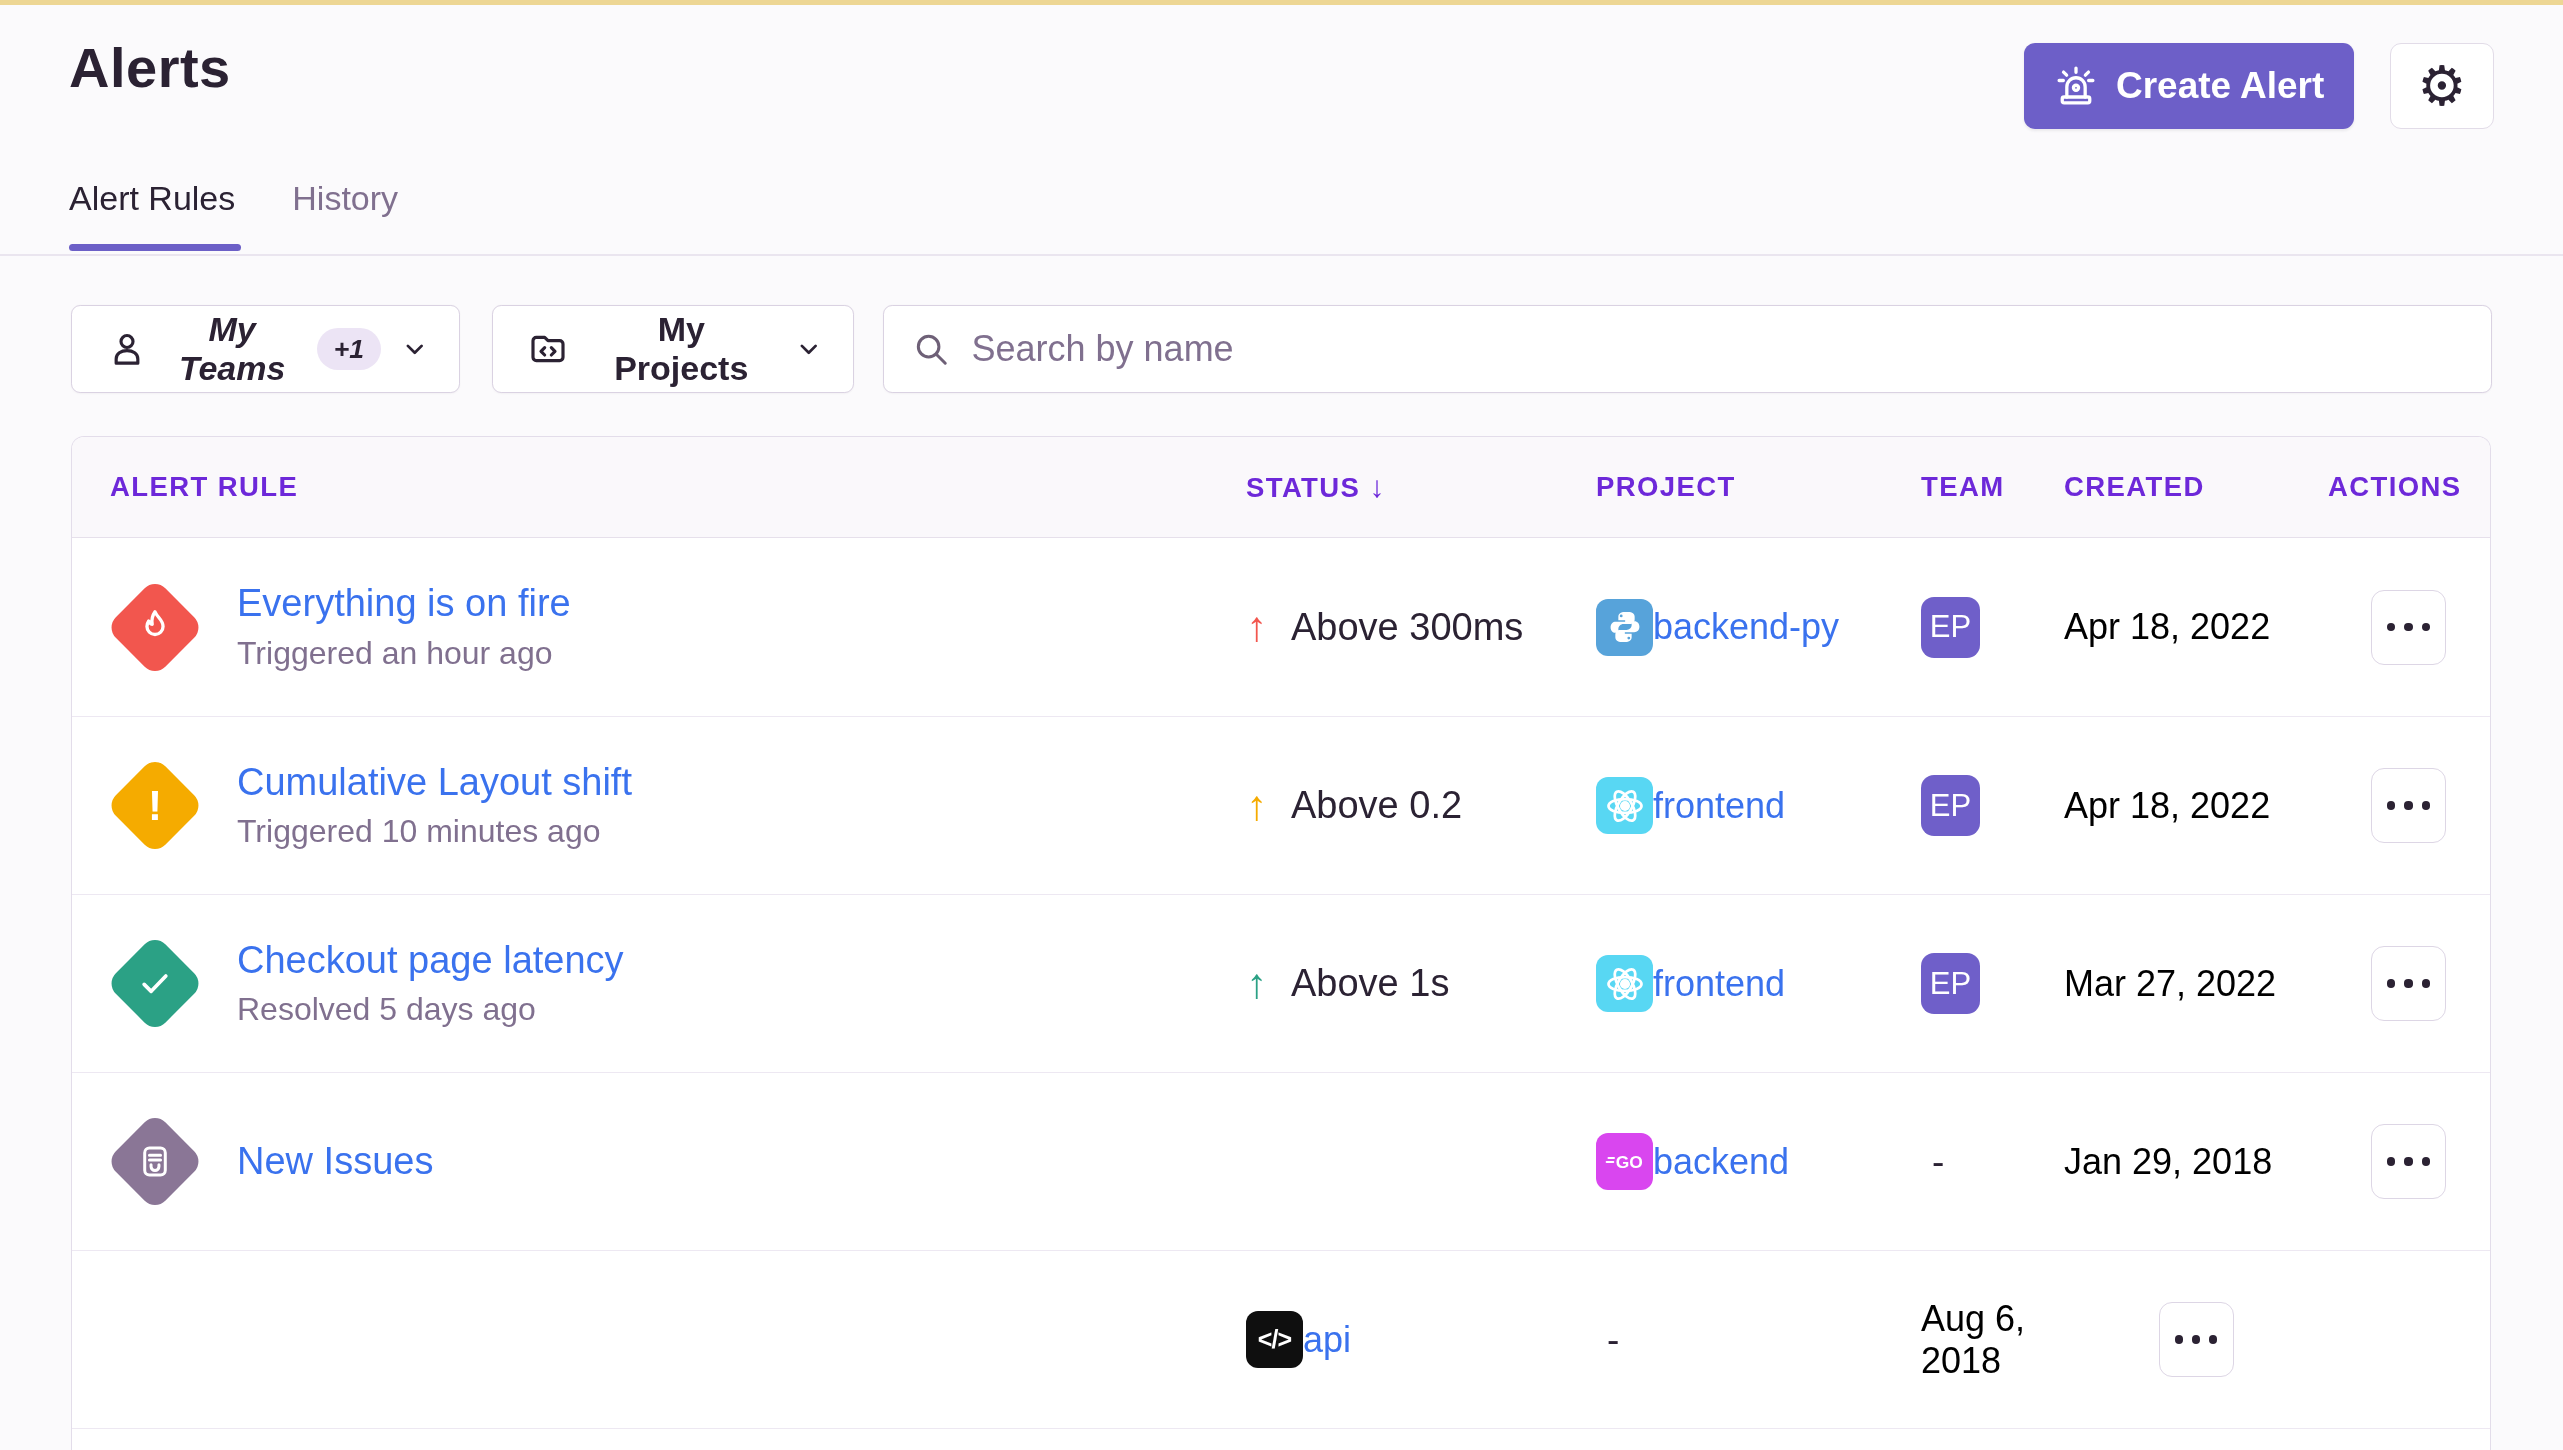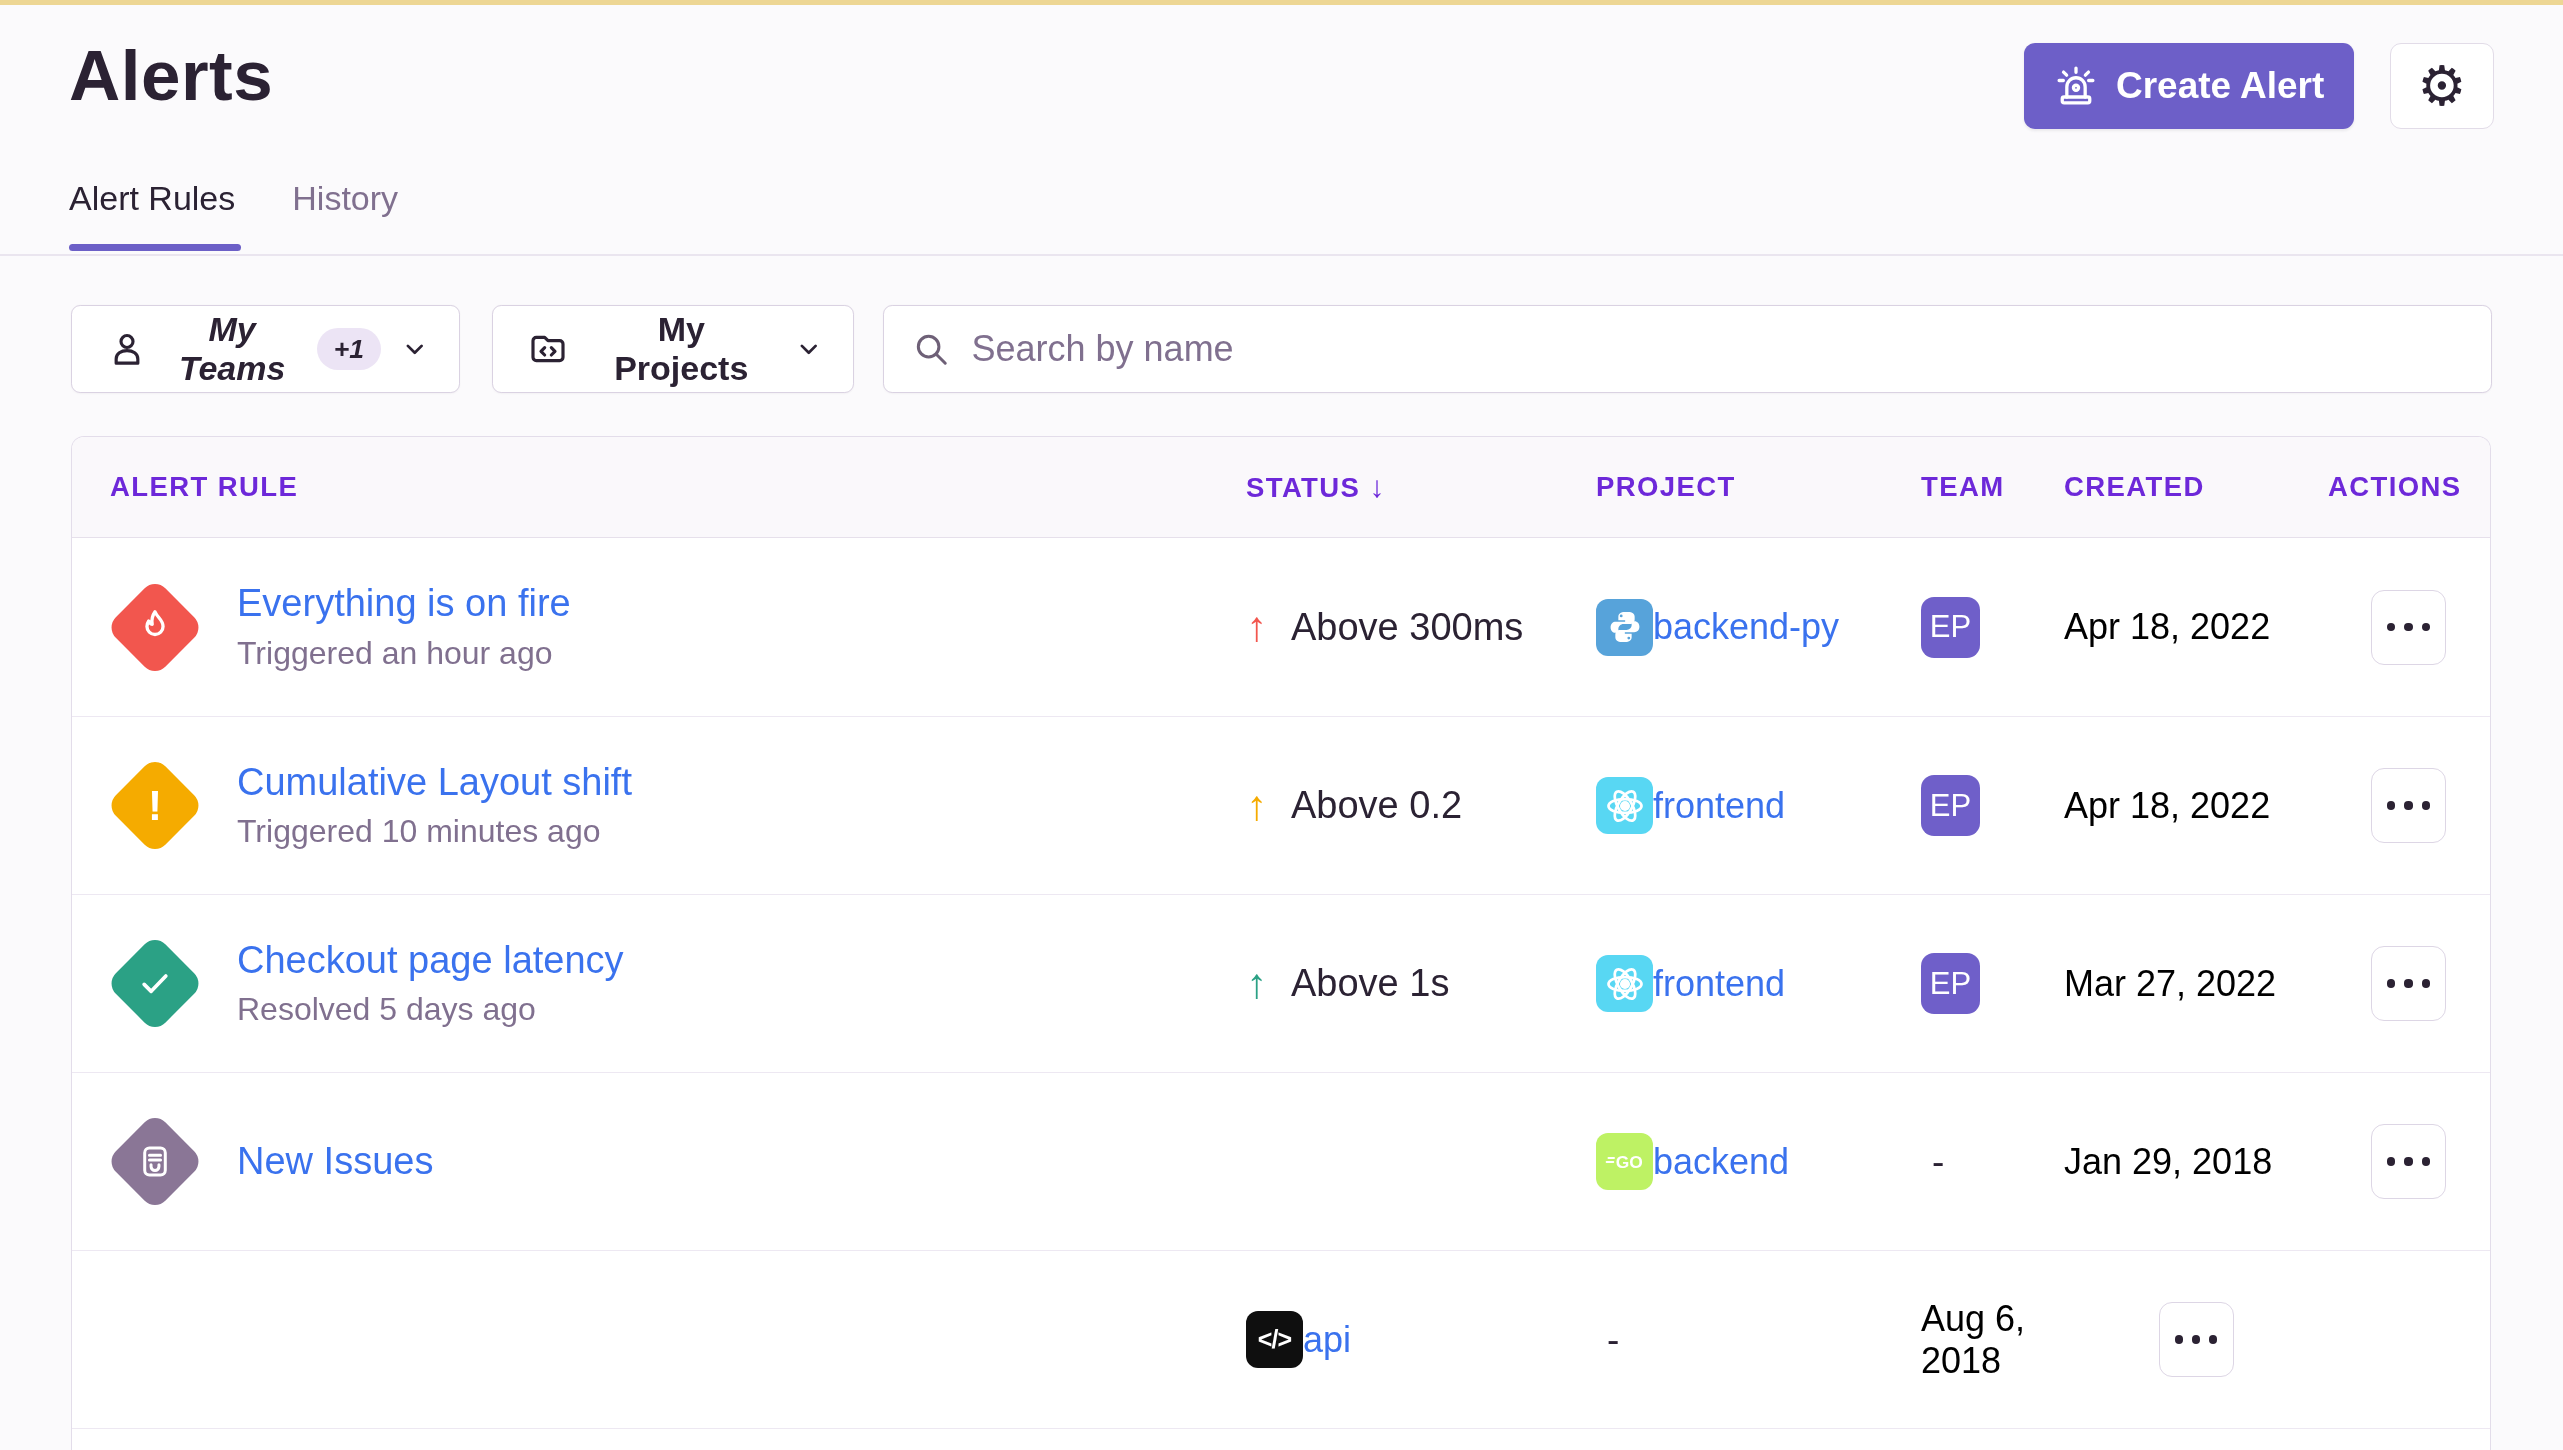--- a/index.html
+++ b/index.html
@@ -4,21 +4,21 @@
 <style>
   * { margin:0; padding:0; box-sizing:border-box; }
   html,body { width:2563px; height:1450px; }
   body {
     font-family:"Liberation Sans","DejaVu Sans",sans-serif;
     background:#FBFAFC; color:#2B2233; overflow:hidden; position:relative;
   }
   .top-strip { position:absolute; top:0; left:0; width:100%; height:4.6px; background:#EDD694; }
 
   
-  .page-title { position:absolute; left:69px; top:35px; font-size:71px; font-weight:700; letter-spacing:0.5px; }
+  .page-title { position:absolute; left:69px; top:35px; font-size:56px; font-weight:700; letter-spacing:0.5px; }
   .create-btn {
     position:absolute; left:2024px; top:43px; width:330px; height:86px;
     background:#6D5FC8; border:none; border-radius:11px; color:#fff;
     font-size:37px; font-weight:600; display:flex; align-items:center; justify-content:center; gap:18.3px;
     font-family:inherit; cursor:pointer; box-shadow:0 1.8px 2.7px rgba(43,34,51,.08);
   }
   .gear-btn {
     position:absolute; left:2390px; top:43px; width:104px; height:86px;
     background:#fff; border:1.8px solid #E2DCE8; border-radius:11px;
     display:flex; align-items:center; justify-content:center; cursor:pointer;
@@ -89,21 +89,21 @@
 
   .rule-title { font-size:38px; color:#3A72EE; line-height:1.15; cursor:pointer; }
   .rule-sub { font-size:32px; color:#80708F; margin-top:9.2px; }
 
   .cell-status { display:flex; align-items:center; gap:24px; font-size:38px; color:#2B2233; }
   .st-arrow { font-size:42px; line-height:1; }
   .st-critical { color:#F2564E; } .st-warning { color:#F5AB00; } .st-resolved { color:#2BA185; }
 
   .cell-project { display:flex; align-items:center; }
   .proj-icon { width:57px; height:57px; border-radius:12px; display:flex; align-items:center; justify-content:center; flex:none; }
-  .pi-python { background:#57A3DA; } .pi-react { background:#58D7F3; } .pi-go { background:#bef264; } .pi-api { background:#0F0F0F; }
+  .pi-python { background:#57A3DA; } .pi-react { background:#58D7F3; } .pi-go { background:#d946ef; } .pi-api { background:#0F0F0F; }
   .proj-label { font-size:36px; color:#3A72EE; cursor:pointer; }
   .api-glyph { color:#fff; font-size:25px; font-weight:700; letter-spacing:-0.9px; }
 
   .team-badge { width:59px; height:61px; border-radius:13px; background:#6F5FC9; color:#fff;
     display:flex; align-items:center; justify-content:center; font-size:31px; font-weight:500; }
   .team-dash { font-size:37px; color:#2B2233; padding-left:11px; }
 
   .cell-created { font-size:36px; color:#000000; }
 
   .cell-actions { display:flex; justify-content:center; }

